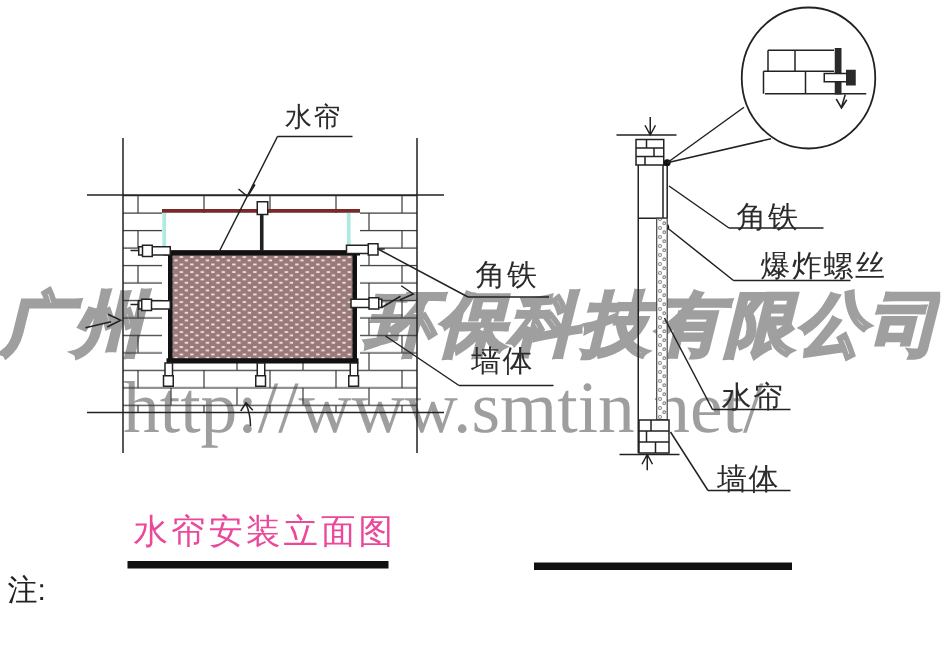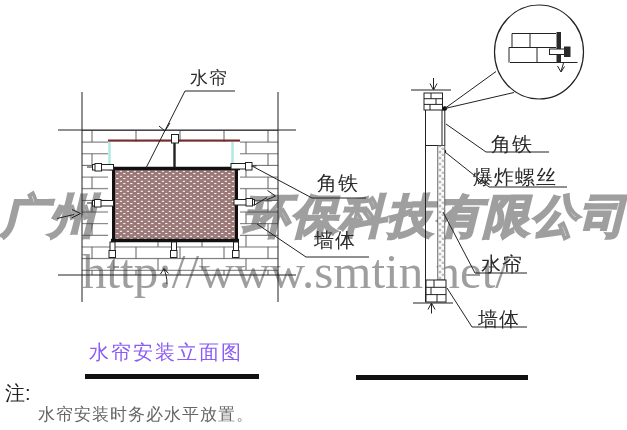--- a/index.html
+++ b/index.html
@@ -8,21 +8,21 @@
   
   .wm-co{position:absolute;top:186px;z-index:1;font-size:46px;font-weight:700;
          letter-spacing:2px;color:#ffffff;-webkit-text-stroke:2.2px #9a9a9a;
          opacity:.95;white-space:nowrap;font-style:italic;}
   .wm-url{position:absolute;top:243px;left:82px;z-index:1;font-size:49px;
           font-family:"Liberation Serif",serif;color:#878787;opacity:.8;white-space:nowrap;}
   
   #draw{position:absolute;left:0;top:0;z-index:2;}
   
   .lbl{position:absolute;z-index:3;color:#2b2b2b;font-size:20px;white-space:nowrap;letter-spacing:1px;}
-  .cap{position:absolute;z-index:3;color:#8b5cf6;font-size:20px;letter-spacing:2px;white-space:nowrap;}
+  .cap{position:absolute;z-index:3;color:#ec4899;font-size:23px;letter-spacing:2px;white-space:nowrap;}
   .note-p{position:absolute;z-index:3;color:#222;font-size:20px;white-space:nowrap;}
   .note-t{position:absolute;z-index:3;color:#666;font-size:17px;letter-spacing:1px;white-space:nowrap;}
 </style>
 </head>
 <body>
 
 <div id="canvas">
 
   <div class="wm-co" style="left:1px">广州</div>
   <div class="wm-co" style="left:243px">环保科技有限公司</div>
@@ -150,21 +150,20 @@
 
     <rect x="85" y="374" width="174" height="5" fill="#111"></rect>
     <rect x="356" y="375" width="172" height="5" fill="#111"></rect>
   </svg>
 
   <div class="lbl" style="left:190px;top:66px;font-size:18px">水帘</div>
   <div class="lbl" style="left:317px;top:170px">角铁</div>
   <div class="lbl" style="left:314px;top:227px">墙体</div>
 
   <div class="lbl" style="left:491px;top:131px">角铁</div>
-  <div class="lbl" style="left:473px;top:164px">爆炸螺丝</div>
+  <div class="lbl" style="left:507px;top:164px">爆炸螺丝</div>
   <div class="lbl" style="left:481px;top:251px">水帘</div>
   <div class="lbl" style="left:478px;top:306px">墙体</div>
 
   <div class="cap" style="left:89px;top:339px">水帘安装立面图</div>
 
   <div class="note-p" style="left:5px;top:380px">注:</div>
-  <div class="note-t" style="left:38px;top:403px">水帘安装时务必水平放置。</div>
 </div>
 
 </body></html>

